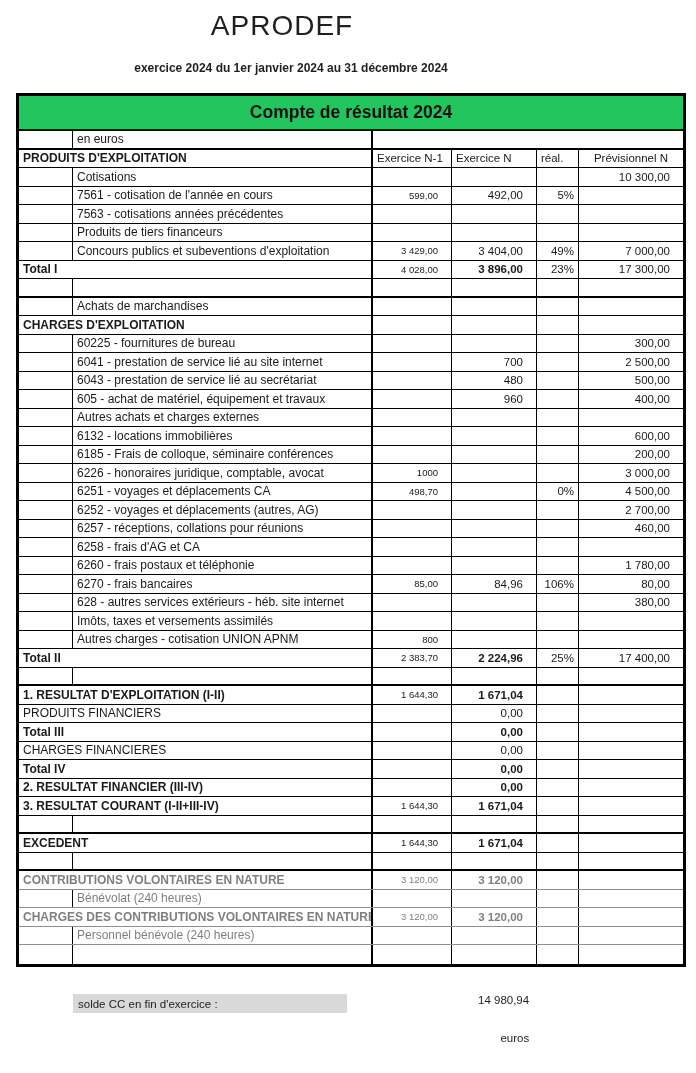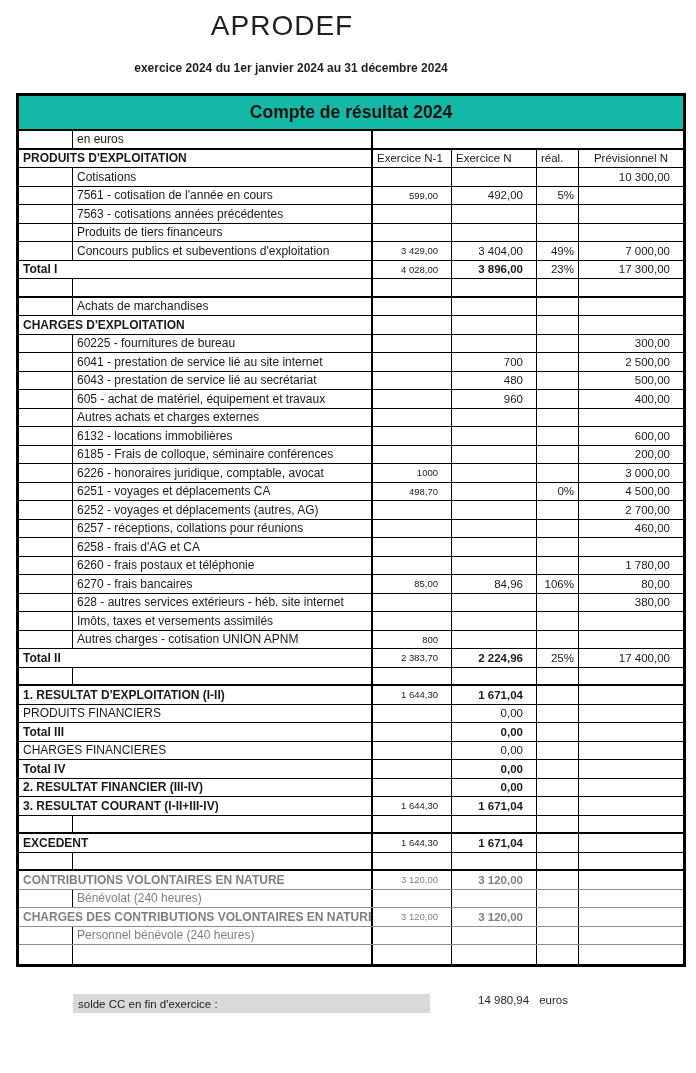--- a/index.html
+++ b/index.html
@@ -14,21 +14,21 @@
   }
   .page-subtitle{
     position:absolute;top:61px;left:0;width:582px;text-align:center;
     font-size:12px;font-weight:700;color:#1f1f1f;
   }
   .sheet-table{
     position:absolute;left:16px;top:93px;width:670px;
     border:3px solid #000;box-sizing:border-box;background:#fff;
   }
   .banner{
-    height:33px;background:#14b8a6;border-bottom:2px solid #000;
+    height:33px;background:#22c55e;border-bottom:2px solid #000;
     display:flex;align-items:center;justify-content:center;
     font-size:17.5px;font-weight:700;color:#111;
   }
   .row{
     display:grid;grid-template-columns:54px 300px 79px 85px 42px 1fr;
     height:18.5px;border-bottom:1px solid #000;box-sizing:border-box;
   }
   .row.merged-label{grid-template-columns:354px 79px 85px 42px 1fr;}
   .row.unit-row{grid-template-columns:54px 300px 1fr;}
   .row.thick-bottom{border-bottom-width:2px;}
@@ -42,27 +42,27 @@
   .cell.last{border-right:none;}
   .lab{padding-left:4px;font-size:12px;}
   .lab.b{font-weight:700;}
   .num{justify-content:flex-end;font-size:11.5px;padding-right:13px;}
   .num.small{font-size:9.5px;}
   .num.b{font-weight:700;}
   .real{padding-right:4px;}
   .colhead{padding-left:4px;font-size:11.5px;justify-content:flex-start;}
   .colhead.center{justify-content:center;padding-left:0;}
   .footer-label{
-    position:absolute;left:73px;top:994px;width:357px;height:19px;
+    position:absolute;left:73px;top:994px;width:274px;height:19px;
     background:#D9D9D9;display:flex;align-items:center;padding-left:5px;
     box-sizing:border-box;font-size:11.5px;color:#1f1f1f;
   }
   .footer-value{
     position:absolute;left:478px;top:994px;height:19px;display:flex;
-    align-items:flex-start;gap:10px;font-size:11.5px;color:#1f1f1f;
+    align-items:flex-end;gap:26px;font-size:11.5px;color:#1f1f1f;flex-direction:column;
   }
 </style>
 </head>
 <body>
 
 <div class="page-title">APRODEF</div>
 <div class="page-subtitle">exercice 2024 du 1er janvier 2024 au 31 décembre 2024</div>
 
 <div class="sheet-table">
   <div class="banner">Compte de résultat 2024</div>

